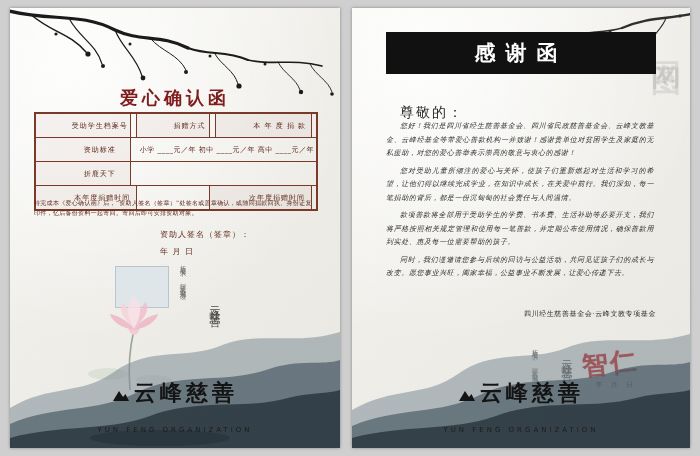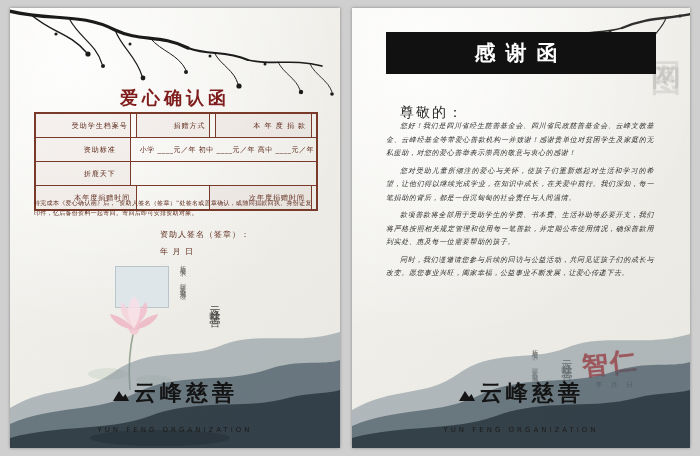--- a/index.html
+++ b/index.html
@@ -279,20 +279,21 @@
     <div class="r-greet">尊敬的：</div>
 
     <div class="r-body">
       <p>您好！我们是四川省经生慈善基金会、四川省民政慈善基金会、云峰文教基金、云峰经基金等带爱心善款机构一并致谢！感谢贵单位对贫困学生及家庭的无私援助，对您的爱心善举表示崇高的敬意与衷心的感谢！</p>
       <p>您对受助儿童所倾注的爱心与关怀，使孩子们重新燃起对生活和学习的希望，让他们得以继续完成学业，在知识中成长，在关爱中前行。我们深知，每一笔捐助的背后，都是一份沉甸甸的社会责任与人间温情。</p>
       <p>款项善款将全部用于受助学生的学费、书本费、生活补助等必要开支，我们将严格按照相关规定管理和使用每一笔善款，并定期公布使用情况，确保善款用到实处、惠及每一位需要帮助的孩子。</p>
       <p>同时，我们谨邀请您参与后续的回访与公益活动，共同见证孩子们的成长与改变。愿您事业兴旺，阖家幸福，公益事业不断发展，让爱心传递下去。</p>
     </div>
 
     <div class="r-org">
+      <div>四川经生慈善基金会·云峰文教专项基金</div>
     </div>
 
     <div class="r-stamp">智仁</div>
     <div class="r-date">年    月    日</div>
 
     <div class="vtext v3">折鹿天下 得子教育书读</div>
     <div class="vtext v4">云峰慈善</div>
 
     <svg class="mount" viewBox="0 0 338 160" preserveAspectRatio="none">
       <path d="M0 122 C 42 98, 72 110, 106 86 C 142 60, 180 74, 214 60 C 252 44, 292 60, 338 46 L338 160 L0 160 Z" fill="#7e8c96" opacity=".55"></path>

